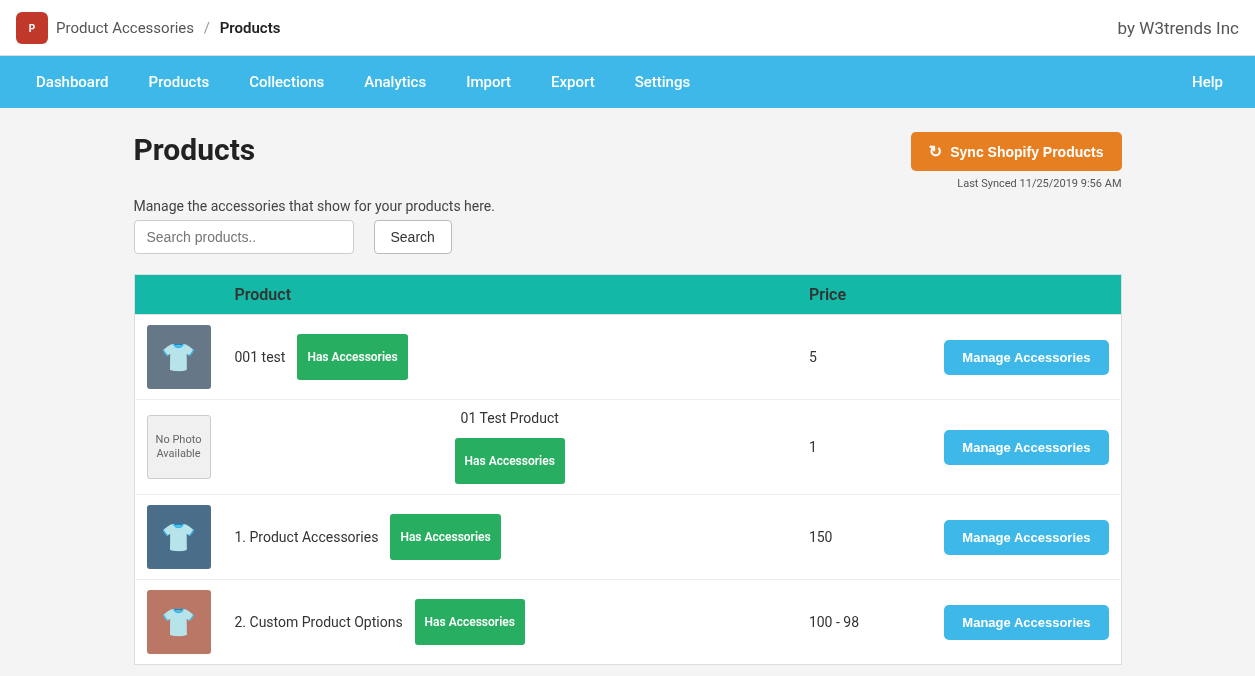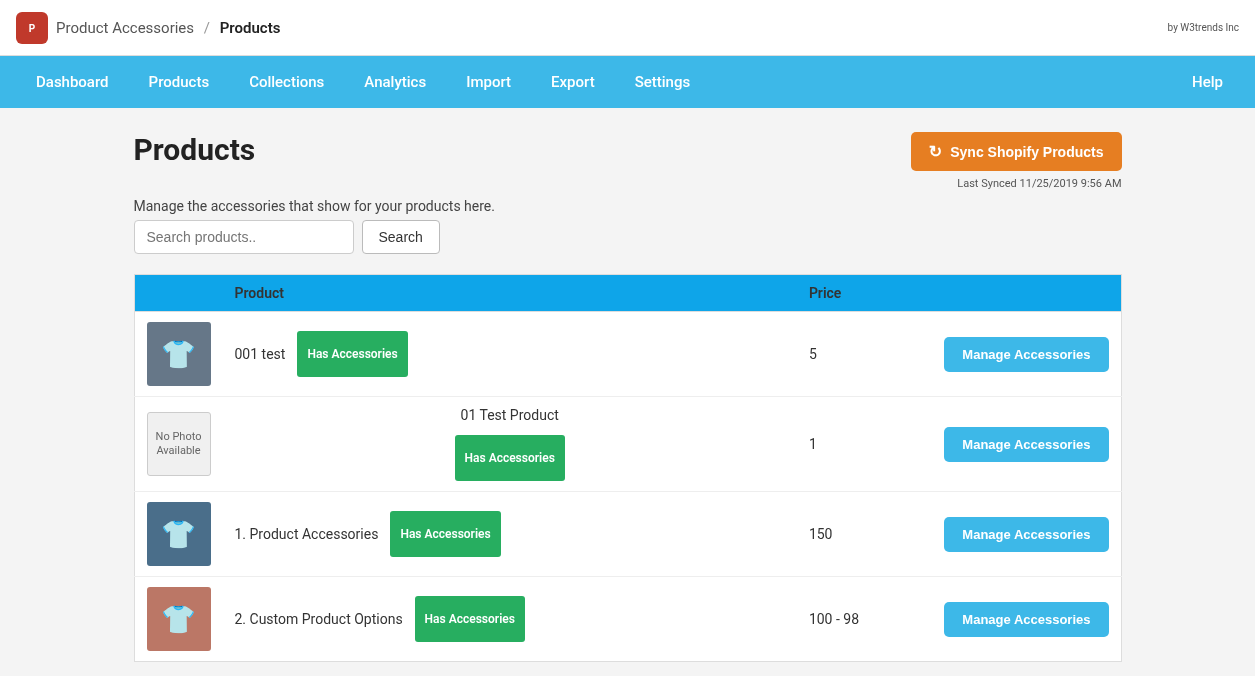--- a/index.html
+++ b/index.html
@@ -29,21 +29,21 @@
       align-items: center;
       justify-content: center;
     }
     .app-icon svg { width: 20px; height: 20px; }
     .breadcrumb {
       font-size: 15px;
       color: #555;
     }
     .breadcrumb-sep { margin: 0 6px; color: #999; }
     .breadcrumb-current { font-weight: 600; color: #222; }
-    .top-bar-right { font-size: 10px; color: #555; }
+    .top-bar-right { font-size: 17px; color: #555; }
 
     
     nav {
       background: #3db8e8;
       display: flex;
       align-items: center;
       padding: 16px 16px;
       height: 52px;
     }
     .nav-items { display: flex; align-items: center; gap: 0; flex: 1; }
@@ -103,21 +103,21 @@
     .last-synced { font-size: 11px; color: #555; margin-top: 6px; }
 
     .page-desc { color: #444; margin-bottom: 6px; font-size: 14px; }
     .page-desc2 { color: #444; margin-bottom: 16px; font-size: 14px; }
     .click-link { color: #3db8e8; text-decoration: none; }
 
     
     .search-row {
       display: flex;
       align-items: center;
-      gap: 8px;
+      gap: 20px;
       margin-bottom: 20px;
     }
     .search-input {
       border: 1px solid #ccc;
       border-radius: 4px;
       padding: 8px 12px;
       font-size: 14px;
       width: 220px;
       color: #333;
     }
@@ -135,25 +135,25 @@
     .product-table {
       width: 100%;
       background: #fff;
       border: 1px solid #ddd;
       border-radius: 4px;
       border-collapse: collapse;
     }
     .product-table th {
       text-align: left;
       padding: 10px 12px;
-      font-size: 14px;
+      font-size: 16px;
       font-weight: 600;
       color: #333;
       border-bottom: 1px solid #ddd;
-      background: #0ea5e9;
+      background: #14b8a6;
     }
     .product-table td {
       padding: 10px 12px;
       border-bottom: 1px solid #eee;
       vertical-align: middle;
     }
     .product-table tr:last-child td { border-bottom: none; }
     .no-photo-box {
       width: 64px;
       height: 64px;

